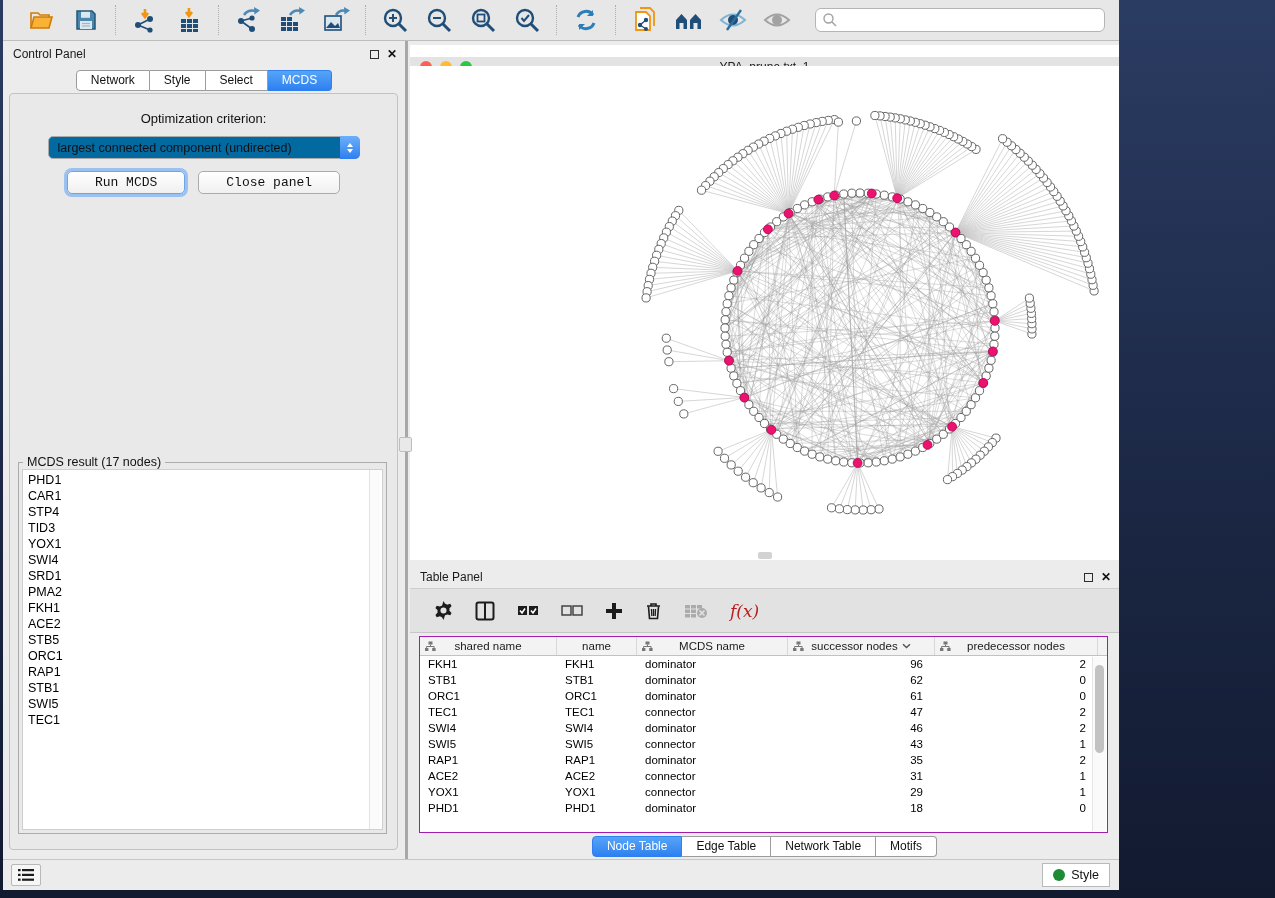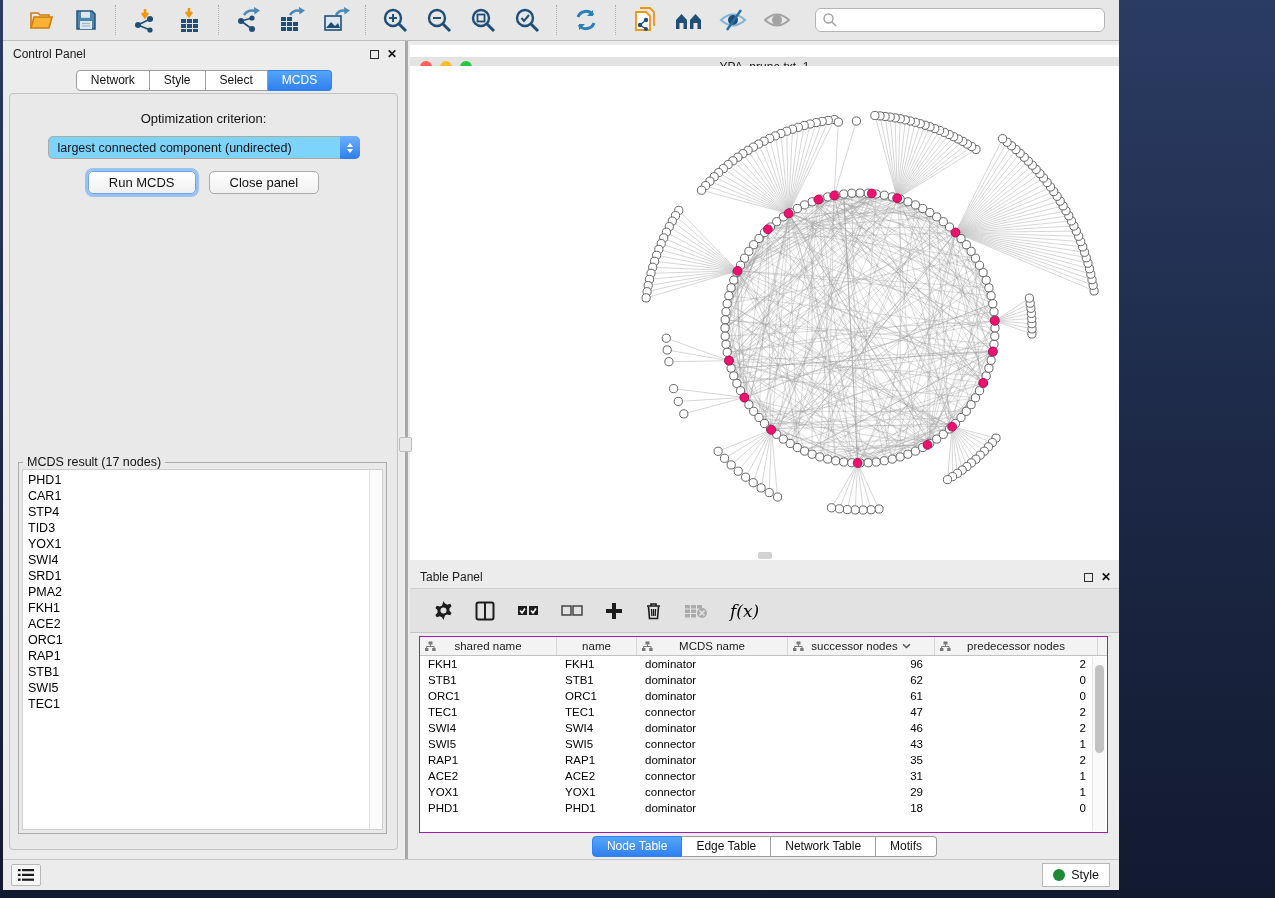--- a/index.html
+++ b/index.html
@@ -41,31 +41,31 @@
   .cp-tabs { top:29px; }
   .seg { height:21px; line-height:19px; padding:0 14px; background:#fff; border:1px solid #9c9c9c;
     border-left-width:0; font-size:12px; color:#111; cursor:pointer; }
   .seg:first-child { border-left-width:1px; border-radius:4px 0 0 4px; }
   .seg:last-child { border-radius:0 4px 4px 0; }
   .seg.active { background:linear-gradient(180deg,#56a5f8,#2e80f0); border-color:#2e80f0; color:#fff; }
 
   .tab-content { position:absolute; left:6px; right:7px; top:52px; bottom:9px;
     background:#e9e9e9; border:1px solid #c2c2c2; border-radius:4px; }
   .opt-label { margin-top:17px; text-align:center; font-size:13px; color:#111; }
-  .dropdown { margin:10px auto 0 auto; width:312px; height:23px; background:#7dd3fc; border:1px solid #ababab;
+  .dropdown { margin:10px auto 0 auto; width:312px; height:23px; background:#0369a1; border:1px solid #ababab;
     border-radius:5px; display:flex; align-items:center; cursor:pointer; position:relative; }
   .dropdown-value { flex:1; font-size:12.5px; padding-left:9px; color:#111; white-space:nowrap; overflow:hidden; }
   .dropdown-stepper { width:20px; height:23px; margin-right:-1px; border-radius:0 5px 5px 0;
     background:linear-gradient(180deg,#6cb0f9,#2f7ef0); display:flex; flex-direction:column;
     align-items:center; justify-content:center; gap:2px; }
   .tri-up { width:0; height:0; border-left:3.5px solid transparent; border-right:3.5px solid transparent; border-bottom:4.5px solid #fff; }
   .tri-dn { width:0; height:0; border-left:3.5px solid transparent; border-right:3.5px solid transparent; border-top:4.5px solid #fff; }
   .btn-row { margin-top:12px; display:flex; justify-content:center; gap:13px; }
-  .mac-btn { height:23px; padding:0 20px; font-size:13px; color:#111; background:linear-gradient(180deg,#ffffff,#f0f0f0);
-    border:1px solid #ababab; border-radius:5px; cursor:pointer; font-family:Liberation Sans, sans-serif; }
+  .mac-btn { height:23px; padding:0 27px; font-size:13px; color:#111; background:linear-gradient(180deg,#ffffff,#f0f0f0);
+    border:1px solid #ababab; border-radius:5px; cursor:pointer; font-family:Liberation Mono, monospace; }
   .mac-btn.focused { box-shadow:0 0 0 3px rgba(90,160,245,.55); border-color:#6ea4e8; }
 
   .groupbox { position:absolute; left:8px; right:10px; top:368px; height:372px;
     border:1px solid #ababab; }
   .groupbox-legend { position:absolute; top:-8px; left:4px; background:#e9e9e9; padding:0 4px;
     font-size:12.5px; color:#111; }
   .result-list { position:absolute; left:3px; right:3px; top:6px; bottom:3px; background:#fff;
     border:1px solid #cfcfcf; overflow:hidden; }
   .result-scroll { position:absolute; right:2px; top:0; bottom:0; width:11px; background:#fbfbfb; border-left:1px solid #e3e3e3; }
   .result-items { padding:2px 0 0 5px; }
@@ -82,21 +82,21 @@
   .net-title { position:absolute; left:0; right:0; text-align:center; font-size:12px; color:#222; }
   .net-canvas { position:absolute; left:0; right:0; top:21px; bottom:0; background:#fff; }
   .hgrip { position:absolute; left:50%; bottom:1px; width:14px; height:7px; margin-left:-7px;
     background:#d2d2d2; border-radius:2px; }
 
   
   .table-panel { position:absolute; left:2px; top:523px; right:0; bottom:0; background:#ececec; }
   .tp-toolbar { position:absolute; left:0; right:0; top:24px; height:45px; background:#e2e2e2;
     border-top:1px solid #cdcdcd; border-bottom:1px solid #c6c6c6; display:flex; align-items:center; gap:22px; padding-left:24px; }
   .tp-icon { display:flex; align-items:center; justify-content:center; cursor:pointer; }
-  .fx-label { font-family:"DejaVu Serif", serif; font-style:italic; font-size:17px; color:#000000; }
+  .fx-label { font-family:"DejaVu Serif", serif; font-style:italic; font-size:17px; color:#b91c1c; }
   .table-wrap { position:absolute; left:9px; right:11px; top:72px; bottom:26px; background:#fff; border:1px solid #a21caf; }
   .thead { display:flex; height:19px; border-bottom:1px solid #c2c2c2; background:#f3f3f3; }
   .th { position:relative; display:flex; align-items:center; justify-content:center; gap:4px;
     border-right:1px solid #d8d8d8; font-size:11.5px; color:#1a1a1a; cursor:pointer; }
   .th .tree-ic { position:absolute; left:5px; top:4px; }
   .tbody .tr { display:flex; height:16px; }
   .td { font-size:11.5px; color:#000; line-height:16px; white-space:nowrap; overflow:hidden; }
   .td.left { text-align:left; padding-left:8px; }
   .td.right { text-align:right; padding-right:12px; }
   .tscroll { position:absolute; right:1px; top:20px; bottom:1px; width:14px; background:#fafafa; border-left:1px solid #e6e6e6; }
@@ -327,20 +327,21 @@
                 <div>PHD1</div>
                 <div>CAR1</div>
                 <div>STP4</div>
                 <div>TID3</div>
                 <div>YOX1</div>
                 <div>SWI4</div>
                 <div>SRD1</div>
                 <div>PMA2</div>
                 <div>FKH1</div>
                 <div>ACE2</div>
+                <div>STB5</div>
                 <div>ORC1</div>
                 <div>RAP1</div>
                 <div>STB1</div>
                 <div>SWI5</div>
                 <div>TEC1</div>
               </div>
             <div class="result-scroll"></div>
           </div>
         </div>
       </div>

